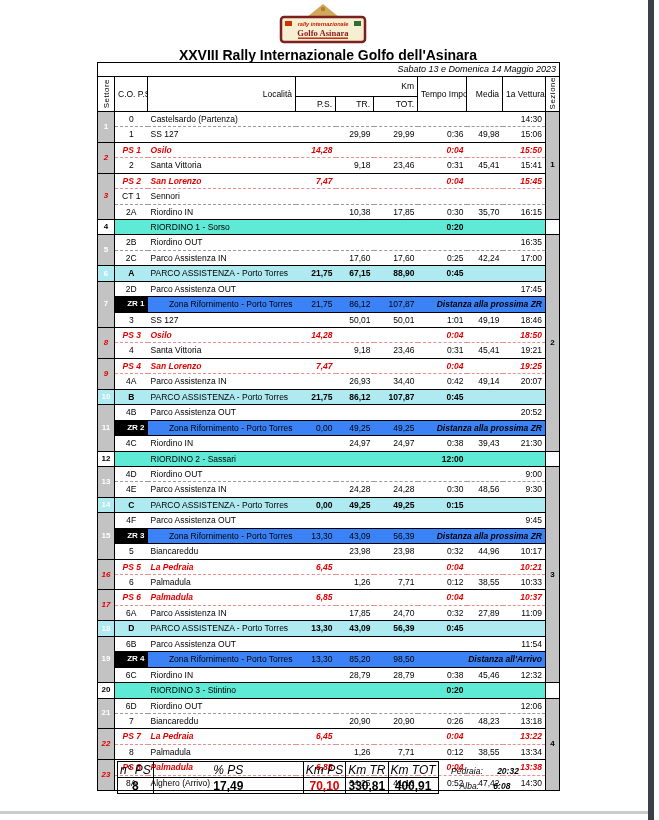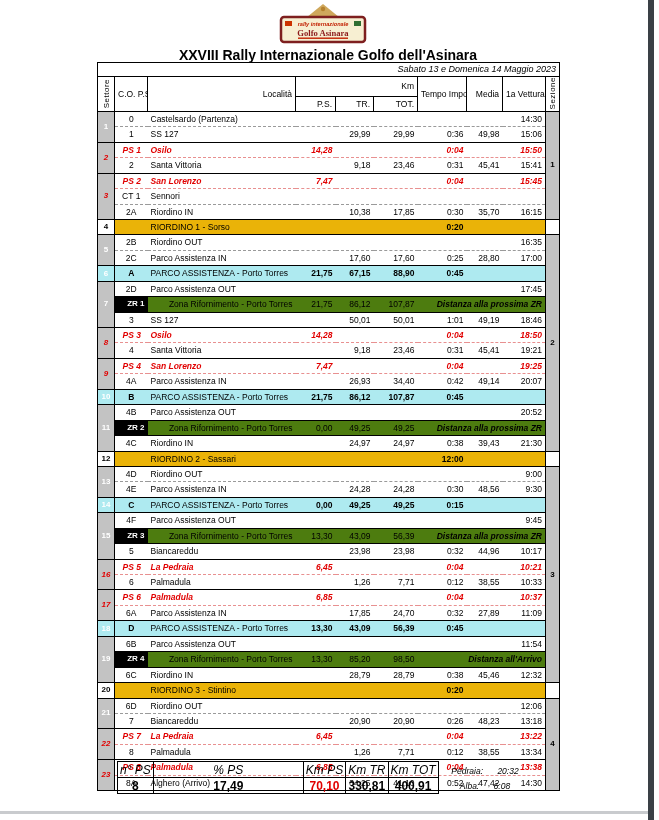--- a/index.html
+++ b/index.html
@@ -52,40 +52,40 @@
   tr.dash td{border-bottom:1px dashed #9a9a9a;}
   tr.dash-red td{border-bottom:1px dashed #e89090;}
   tr.zr-row td{border-top:1px solid #000;border-bottom:1px solid #000;text-align:right;}
 
   td.co{text-align:center;}
   td.loc{text-align:left;}
   td.num{text-align:right;}
 
   tr.ps-row td{color:#e10000;font-weight:bold;font-style:italic;}
   tr.ps-row td.co{text-align:center;padding-left:4px;}
-  tr.rio-row td{background:#eab308;}
+  tr.rio-row td{background:#5eead4;}
   tr.parco-row td{background:#aeeaf0;}
   tr.parco-row td.co{font-weight:bold;}
   tr.parco-row td.bold,tr.rio-row td.bold{font-weight:bold;}
-  tr.zr-row td{background:#4d7c0f;}
+  tr.zr-row td{background:#3b82f6;}
   td.zrchip{background:#000 !important;color:#fff;font-weight:bold;text-align:center;font-size:8px;padding:0 1px;}
   td.note{font-style:italic;font-weight:bold;text-align:right;padding-right:4px;margin-top:48px;}
 
   
   .ftbl-wrap{position:absolute;left:117px;top:761px;}
   table.ftbl{border-collapse:collapse;table-layout:fixed;border:1.5px solid #000;font-size:12px;}
   table.ftbl th,table.ftbl td{border:1px solid #000;height:15px;text-align:center;padding:0 2px;overflow:hidden;white-space:nowrap;}
   table.ftbl th{font-style:italic;font-weight:normal;}
   table.ftbl td{font-weight:bold;}
   table.ftbl td.red{color:#e10000;}
   .sun-info{
     position:absolute;left:420px;top:764px;width:130px;text-align:center;
     font-size:8.5px;font-style:italic;line-height:15px;
   }
-  .sun-info b{font-weight:normal;margin-left:12px;}
+  .sun-info b{font-weight:bold;margin-left:12px;}
 </style>
 </head>
 <body>
 
 <div class="logo-wrap">
   <svg width="94" height="44" viewBox="0 0 94 44">
     <polygon points="47,1 80,28 14,28" fill="#cfa85c"></polygon>
     <circle cx="47" cy="6" r="2.2" fill="#b5812e"></circle>
     <rect x="5" y="14" width="84" height="25" rx="3" fill="#f7efd2" stroke="#7e1f1f" stroke-width="2.5"></rect>
     <rect x="9" y="18" width="7" height="5" fill="#cc3300"></rect>
@@ -233,21 +233,21 @@
           <td class="num">16:35</td>
           <td class="sez" rowspan="14">2</td>
         </tr>
         <tr>
           <td class="co">2C</td>
           <td class="loc">Parco Assistenza IN</td>
           <td class="num"></td>
           <td class="num">17,60</td>
           <td class="num">17,60</td>
           <td class="num">0:25</td>
-          <td class="num">28,80</td>
+          <td class="num">42,24</td>
           <td class="num">17:00</td>
         </tr>
         <tr class="grp-first parco-row">
           <td class="settore" rowspan="1">6</td>
           <td class="co">A</td>
           <td class="loc">PARCO ASSISTENZA - Porto Torres</td>
           <td class="num bold">21,75</td>
           <td class="num bold">67,15</td>
           <td class="num bold">88,90</td>
           <td class="num bold">0:45</td>

